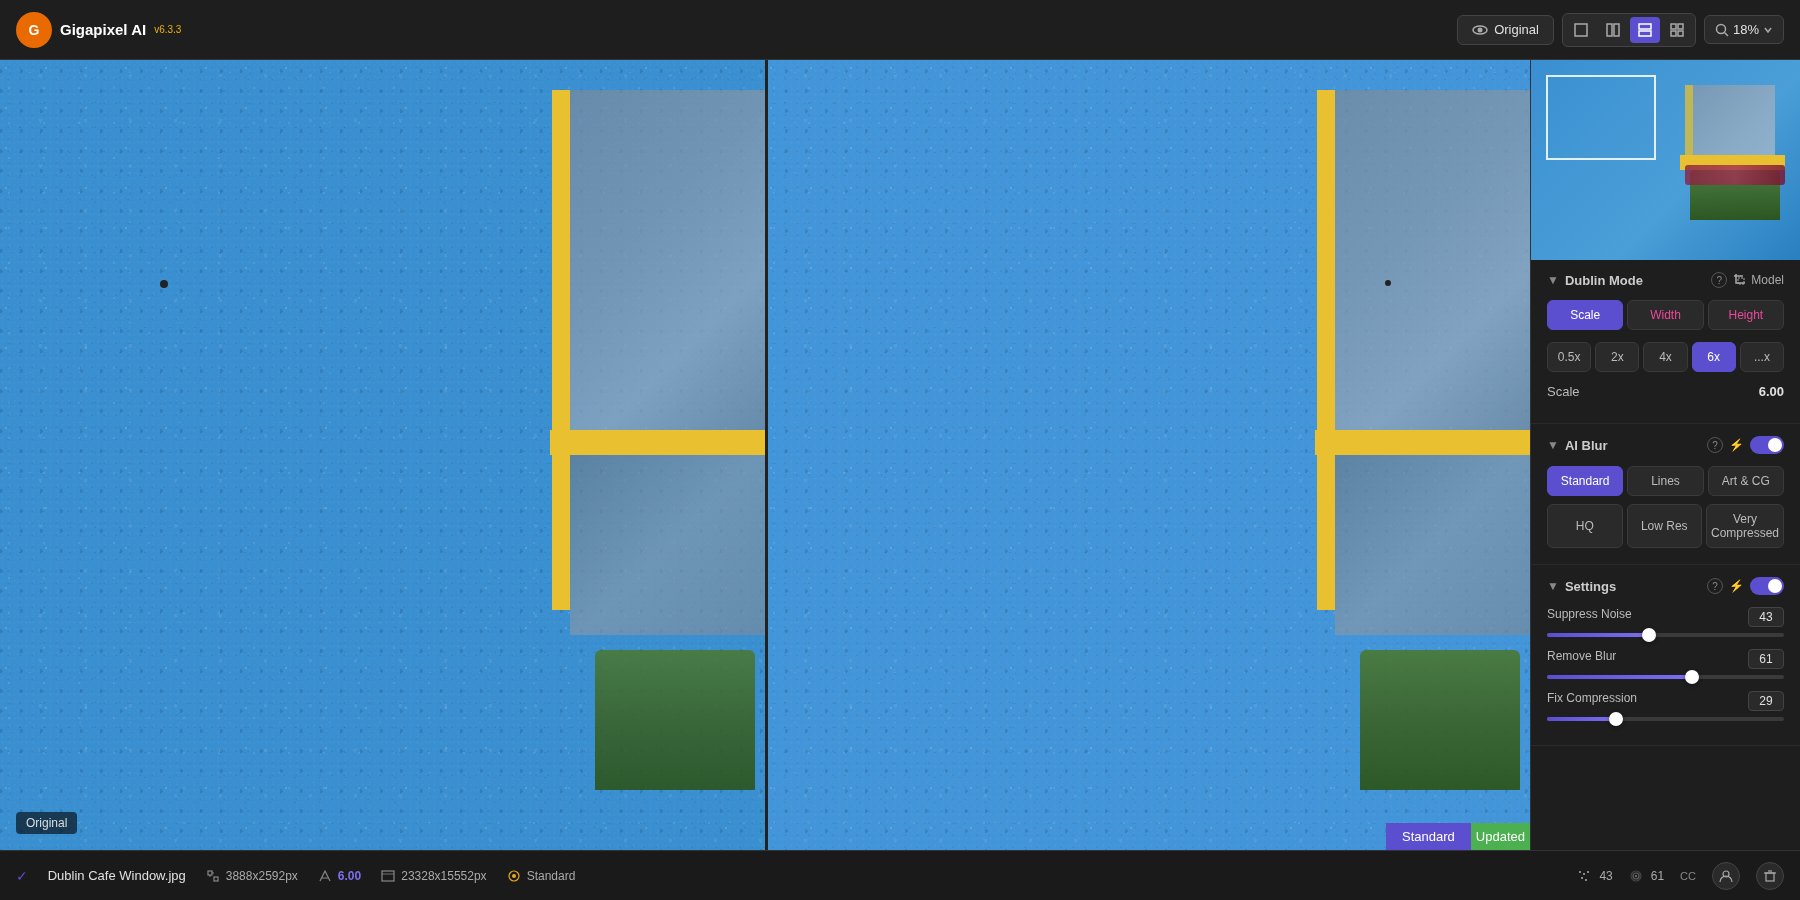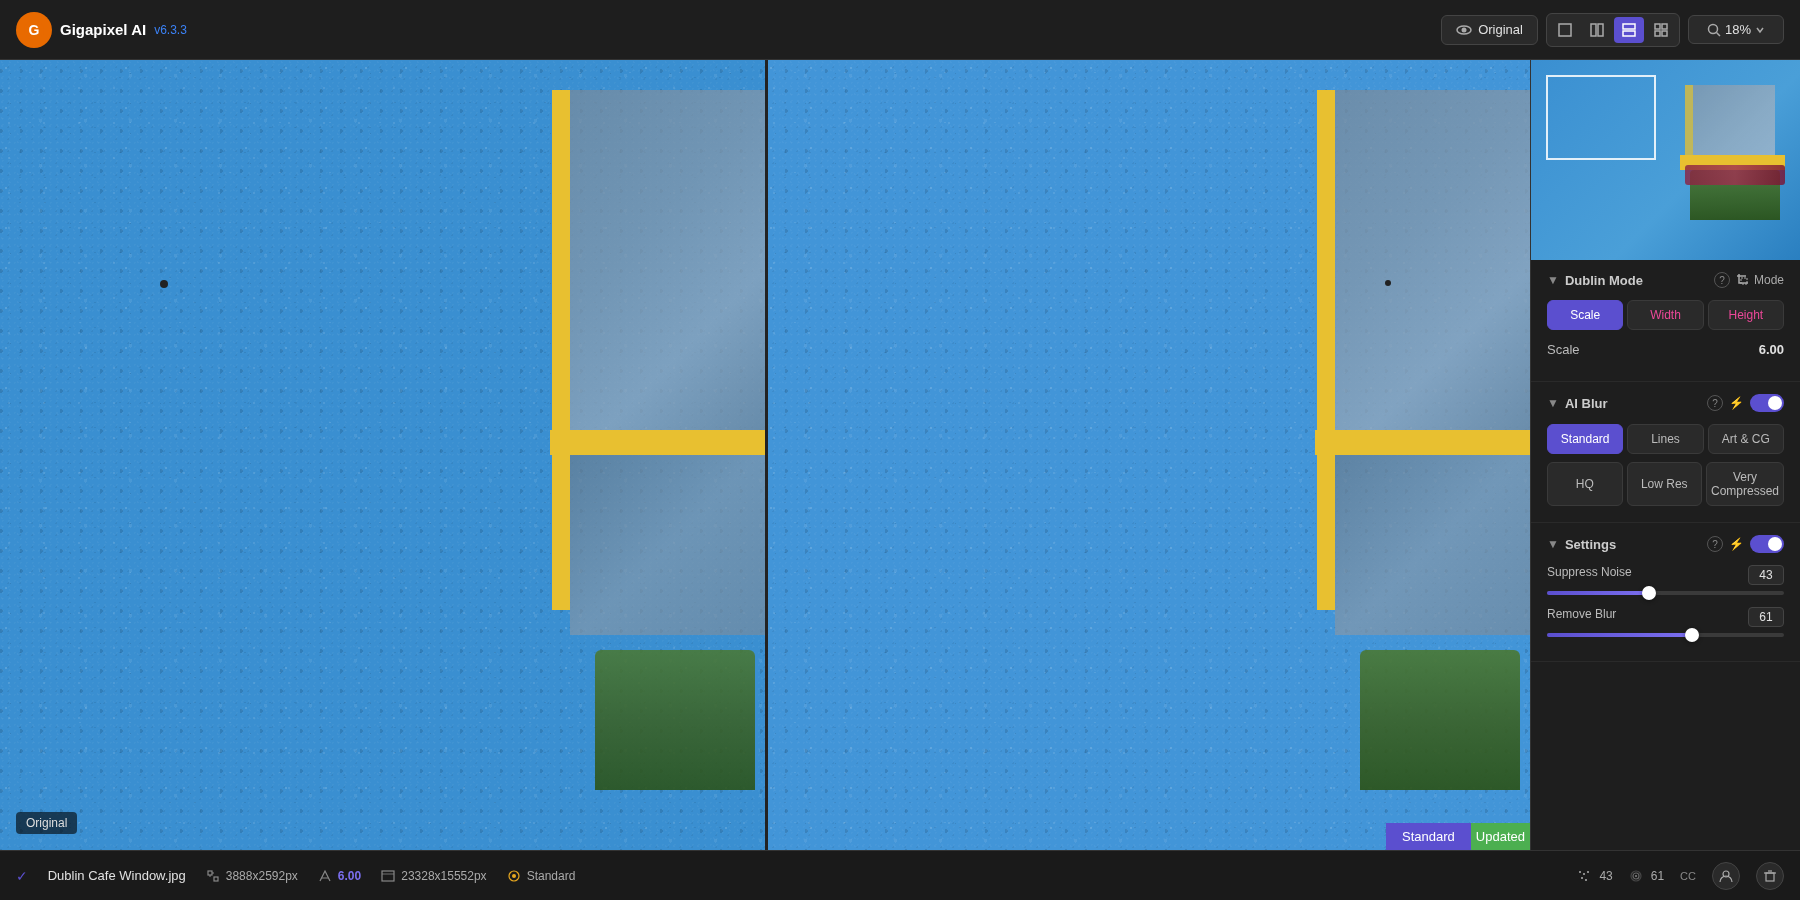--- a/index.html
+++ b/index.html
@@ -42,22 +42,22 @@
       color: white;
       font-weight: bold;
       font-size: 18px;
     }
     .app-name {
       font-size: 15px;
       font-weight: 600;
       color: #fff;
     }
     .app-version {
-      font-size: 12px;
-      color: #3b82f6;
+      font-size: 10px;
+      color: #eab308;
     }
     .top-bar-spacer { flex: 1; }
     .top-bar-controls {
       display: flex;
       align-items: center;
       gap: 8px;
     }
     .btn-original {
       display: flex;
       align-items: center;
@@ -94,21 +94,21 @@
       background: #5b4fcf;
       color: #fff;
     }
     .zoom-control {
       display: flex;
       align-items: center;
       gap: 4px;
       background: #2a2a2a;
       border: 1px solid #444;
       border-radius: 6px;
-      padding: 6px 18px;
+      padding: 6px 10px;
       cursor: pointer;
       color: #e0e0e0;
     }
 
     
     .main-content {
       display: flex;
       flex: 1;
       overflow: hidden;
     }
@@ -643,30 +643,37 @@
         <span class="section-chevron">▼</span>
         <span class="section-title">Dublin Mode</span>
         <div class="section-help">
           <span>?</span>
         </div>
         <div class="crop-icon-btn">
           <svg width="14" height="14" viewBox="0 0 14 14">
             <path d="M3 1v9h9M1 3h9" stroke="#aaa" stroke-width="1.5" fill="none"></path>
             <rect x="5" y="5" width="6" height="6" stroke="#aaa" stroke-width="1" fill="none" stroke-dasharray="2,1"></rect>
           </svg>
-          <span>Mode</span>
+          <span>Model</span>
         </div>
       </div>
 
       <div class="btn-group">
         <button class="btn-option active">Scale</button>
         <button class="btn-option">Width</button>
         <button class="btn-option">Height</button>
       </div>
 
+      <div class="scale-btn-group">
+        <button class="scale-btn">0.5x</button>
+        <button class="scale-btn">2x</button>
+        <button class="scale-btn">4x</button>
+        <button class="scale-btn active">6x</button>
+        <button class="scale-btn">...x</button>
+      </div>
 
       <div class="scale-row">
         <span class="scale-label">Scale</span>
         <span class="scale-value">6.00</span>
       </div>
     </div>
 
     <div class="panel-section">
       <div class="section-header">
         <span class="section-chevron">▼</span>
@@ -717,20 +724,30 @@
         <div class="slider-header">
           <span class="slider-label">Remove Blur</span>
           <span class="slider-value">61</span>
         </div>
         <div class="slider-track">
           <div class="slider-fill" style="width:61%;"></div>
           <div class="slider-thumb" style="left:61%;"></div>
         </div>
       </div>
 
+      <div class="slider-row">
+        <div class="slider-header">
+          <span class="slider-label">Fix Compression</span>
+          <span class="slider-value">29</span>
+        </div>
+        <div class="slider-track">
+          <div class="slider-fill" style="width:29%;"></div>
+          <div class="slider-thumb" style="left:29%;"></div>
+        </div>
+      </div>
     </div>
 
   </div>
 </div>
 
 <div class="status-bar">
   <span class="status-check">✓</span>
   <span class="status-filename">Dublin Cafe Window.jpg</span>
 
   <div class="status-item">

